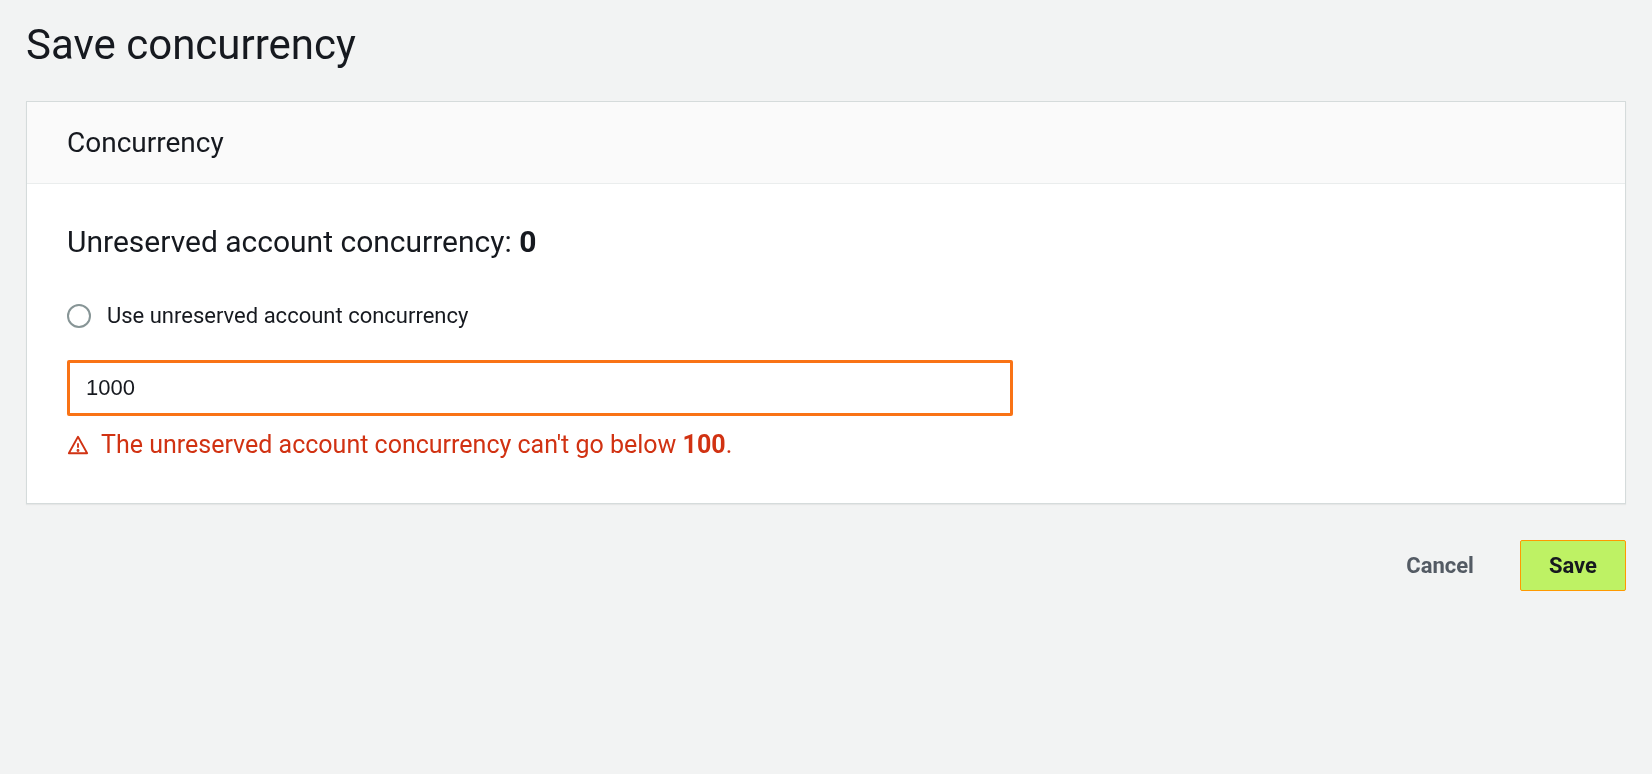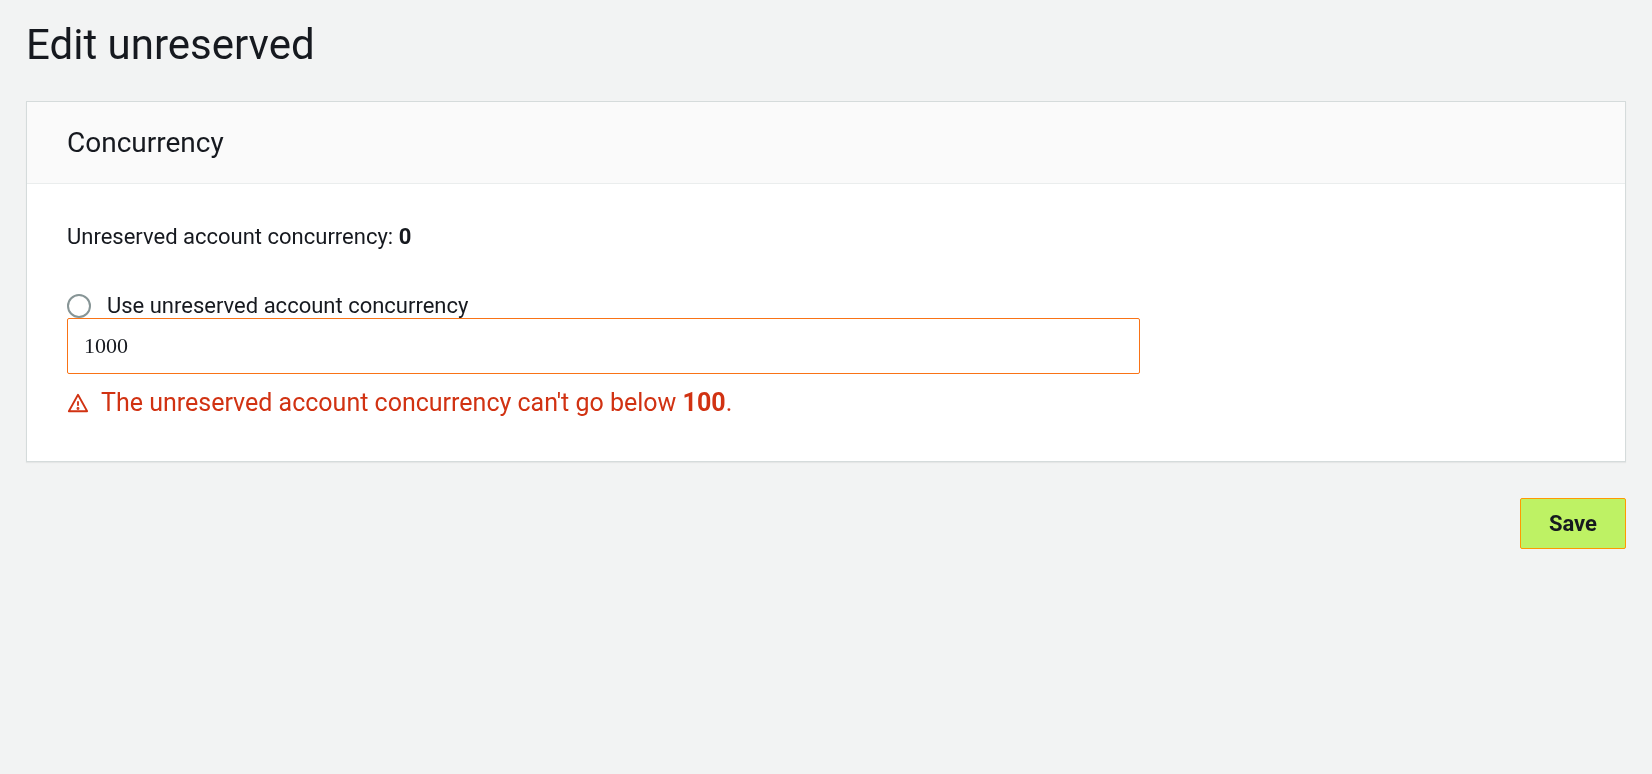--- a/index.html
+++ b/index.html
@@ -31,31 +31,32 @@
     }
     .panel-header h2 {
       font-size: 28px;
       font-weight: 400;
       color: #16191f;
     }
     .panel-body {
       padding: 40px 40px 44px 40px;
     }
     .info-line {
-      font-size: 22px;
+      font-size: 30px;
       color: #16191f;
       margin-bottom: 44px;
     }
     .info-line .value {
       font-weight: 700;
     }
     .radio-group {
       display: flex;
       flex-direction: column;
       gap: 18px;
+      margin-bottom: 32px;
     }
     .radio-item {
       display: flex;
       align-items: center;
       gap: 16px;
       cursor: pointer;
       font-size: 22px;
       color: #16191f;
     }
     .radio-circle {
@@ -73,29 +74,29 @@
       border-color: #0073bb;
     }
     .radio-circle.selected::after {
       content: "";
       width: 12px;
       height: 12px;
       border-radius: 50%;
       background: #0073bb;
     }
     .text-input {
-      width: 1073px;
+      width: 946px;
       max-width: 100%;
       height: 56px;
-      border: 1px solid #f97316;
+      border: 3px solid #f97316;
       border-radius: 2px;
       padding: 0 16px;
       font-size: 22px;
       color: #16191f;
-      font-family: Liberation Serif, serif;
+      font-family: Liberation Sans, sans-serif;
       outline: none;
     }
     .error-line {
       display: flex;
       align-items: center;
       gap: 12px;
       margin-top: 14px;
       color: #d13212;
       font-size: 25px;
     }
@@ -128,21 +129,21 @@
     }
     .btn-primary {
       background: #bef264;
       color: #16191f;
       border: 1px solid #ff9900;
     }
   </style>
 </head>
 <body>
 
-<h1 class="page-title">Edit unreserved</h1>
+<h1 class="page-title">Save concurrency</h1>
 
 <div class="panel">
   <div class="panel-header">
     <h2>Concurrency</h2>
   </div>
   <div class="panel-body">
     <div class="info-line">
       <span>Unreserved account concurrency: </span><span class="value">0</span>
     </div>
 
@@ -162,14 +163,15 @@
         <circle cx="12" cy="18" r="0.6" fill="#d13212"></circle>
       </svg>
       <span>
         <span>The unreserved account concurrency can't go below </span><span class="bold">100</span><span>.</span>
       </span>
     </div>
   </div>
 </div>
 
 <div class="footer-actions">
+  <button class="btn btn-link">Cancel</button>
   <button class="btn btn-primary">Save</button>
 </div>
 
 </body></html>

